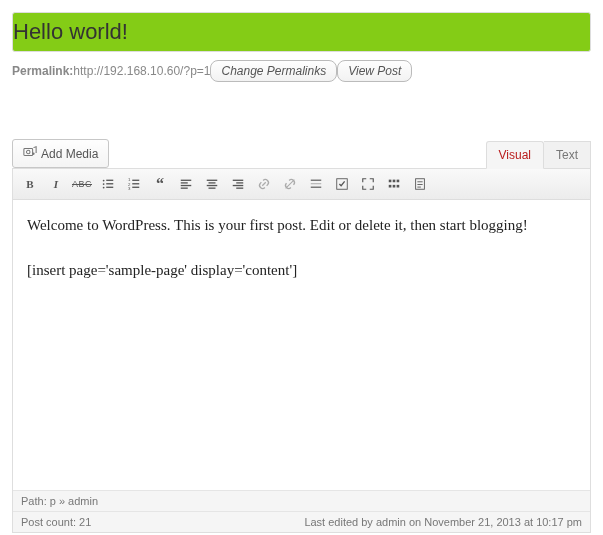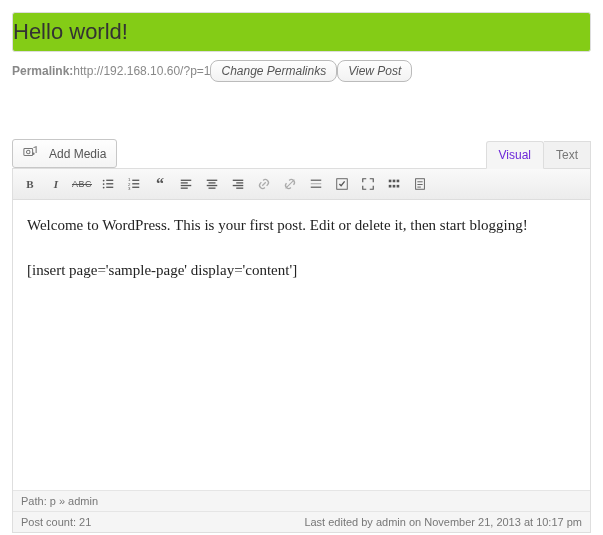--- a/index.html
+++ b/index.html
@@ -42,21 +42,21 @@
   }
   .media-row {
     margin-top: 14px;
     display: flex;
     align-items: flex-end;
     justify-content: space-between;
   }
   .add-media-btn {
     display: inline-flex;
     align-items: center;
-    gap: 12px;
+    gap: 4px;
     background: linear-gradient(#fefefe,#f4f4f4);
     border: 1px solid #c7c7c7;
     border-radius: 3px;
     padding: 5px 10px;
     font-size: 12px;
     color: #555;
     cursor: pointer;
   }
   .add-media-btn svg { width: 14px; height: 14px; }
   .tabs { display: flex; align-items: flex-end; }
@@ -65,21 +65,21 @@
     font-size: 12px;
     color: #777;
     border: 1px solid #ddd;
     background: #f1f1f1;
     cursor: pointer;
     position: relative;
     bottom: -1px;
   }
   .tab.active {
     background: #f5f5f5;
-    color: #6d28d9;
+    color: #b91c1c;
     border-bottom-color: #f5f5f5;
     border-top-left-radius: 3px;
     border-top-right-radius: 3px;
     margin-top: 44px;
   }
   .tab + .tab { border-left: none; }
   .editor-wrap {
     border: 1px solid #dedede;
     margin-top: 0;
   }

